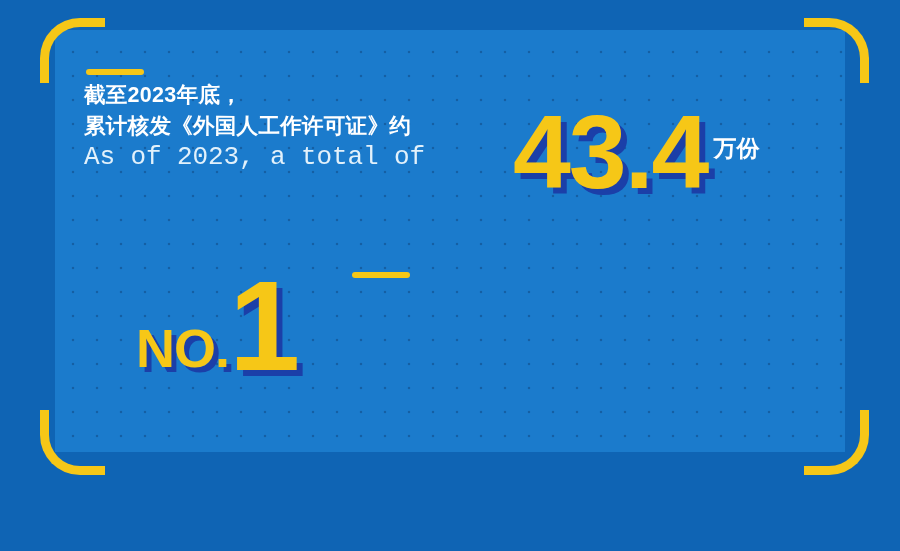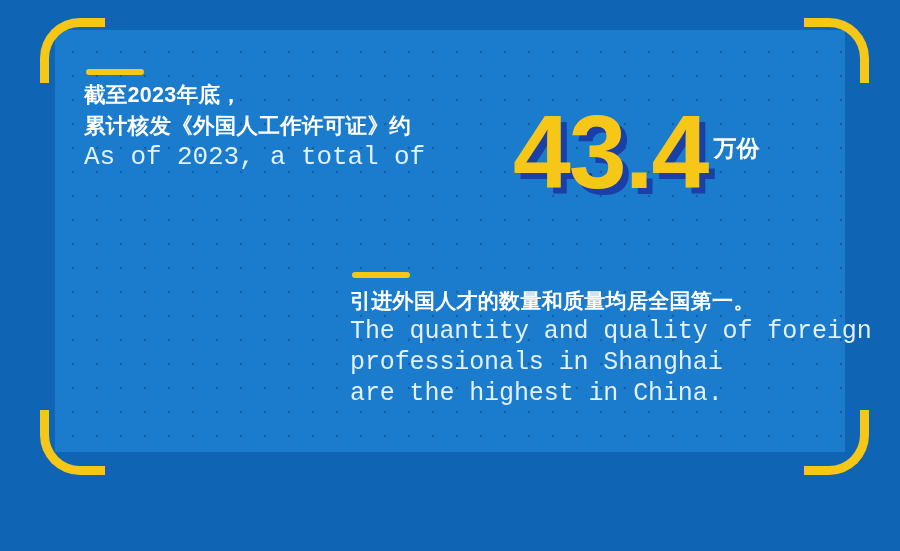--- a/index.html
+++ b/index.html
@@ -167,23 +167,21 @@
     <div class="zh-line">截至2023年底，</div>
     <div class="zh-line">累计核发《外国人工作许可证》约</div>
     <div class="en-line">As of 2023, a total of</div>
   </div>
 
   <div class="stat-43">
     <div class="stat-number">43.4</div>
     <div class="stat-unit">万份</div>
   </div>
 
+  <div class="stat-no1">
+    <div class="no-label">NO.</div>
+    <div class="no-value">1</div>
+  </div>
 
   <div class="accent-bar bottom-block"></div>
 
-  <div class="text-block block-bottom">
-    <div class="zh-line">引进外国人才的数量和质量均居全国第一。</div>
-    <div class="en-line">The quantity and quality of foreign</div>
-    <div class="en-line">professionals in Shanghai</div>
-    <div class="en-line">are the highest in China.</div>
-  </div>
 
 </div>
 
 </body></html>

